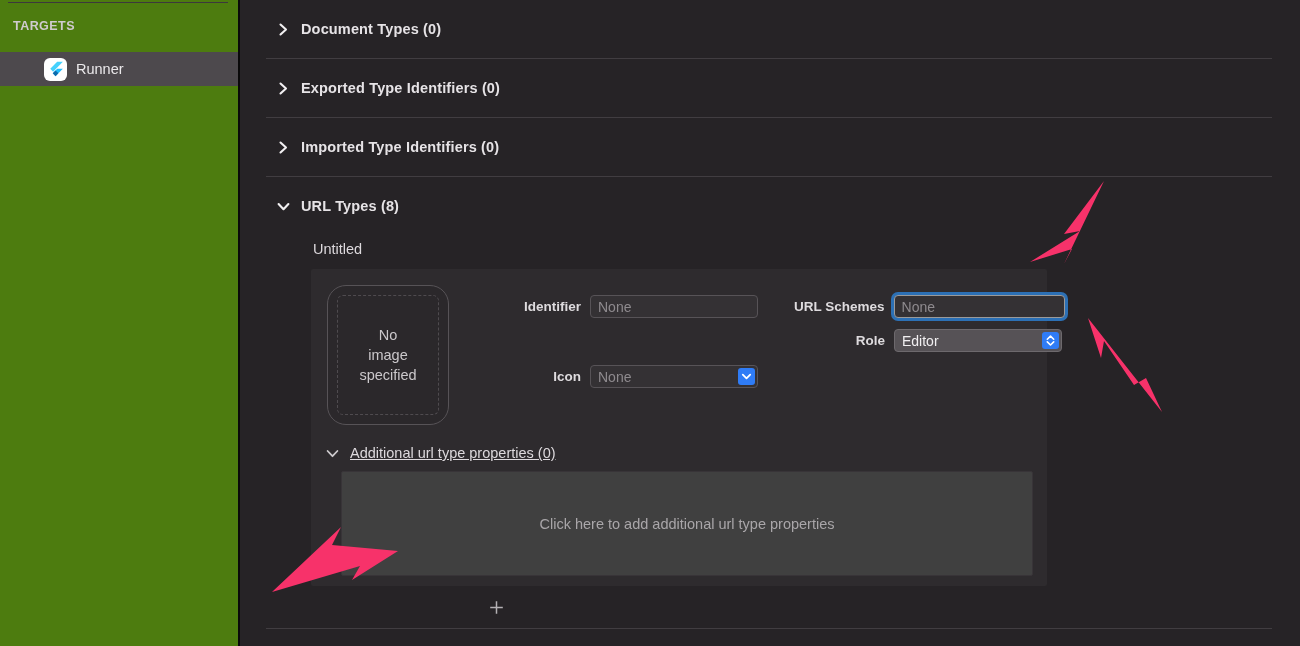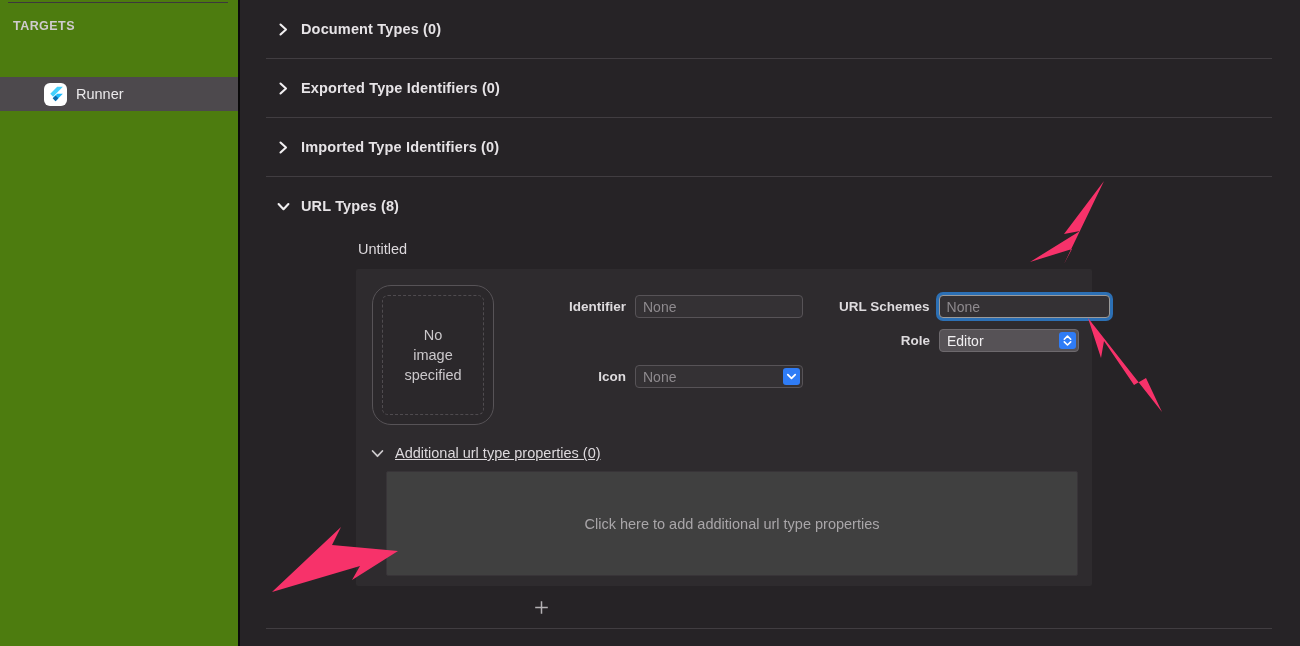--- a/index.html
+++ b/index.html
@@ -48,21 +48,20 @@
   .sidebar-item {
     position: absolute;
     top: 52px;
     left: 0;
     right: 0;
     height: 34px;
     display: flex;
     align-items: center;
     padding-left: 44px;
     background: #4d494d;
-    margin-top: 25px;
   }
   .flutter-icon {
     width: 23px;
     height: 23px;
     border-radius: 6px;
     background: #ffffff;
     display: flex;
     align-items: center;
     justify-content: center;
     flex: 0 0 23px;
@@ -119,21 +118,21 @@
   }
   .rule {
     height: 1px;
     background: #413d41;
     margin-left: 28px;
     margin-right: 28px;
   }
 
   
   .urltypes-body {
-    padding-left: 118px;
+    padding-left: 73px;
     padding-top: 6px;
   }
   .urltype-title {
     font-size: 14.5px;
     color: #ddd9dd;
     margin-bottom: 12px;
     padding-left: 2px;
   }
   .urltype-card {
     width: 736px;
@@ -242,21 +241,21 @@
     position: relative;
     height: 23px;
     border: 1px solid #6d696d;
     border-radius: 4px;
     background: #565256;
     display: flex;
     align-items: center;
     padding: 0 7px;
     font-size: 14px;
     color: #f1eff1;
-    width: 140px;
+    width: 168px;
   }
   .stepper-blue {
     position: absolute;
     right: 2px;
     top: 2px;
     width: 17px;
     height: 17px;
     border-radius: 3px;
     background: #2f7cf6;
     display: flex;

